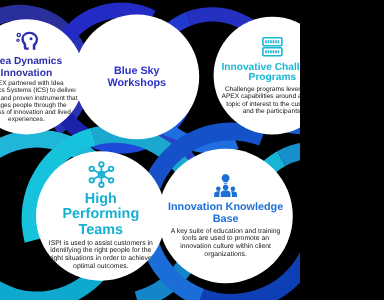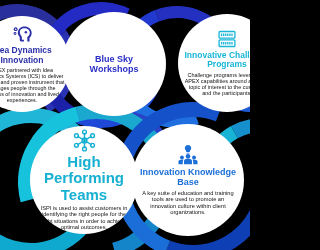--- a/index.html
+++ b/index.html
@@ -59,21 +59,21 @@
   .ico{line-height:0;margin-bottom:2px;}
   .title{font-weight:bold;line-height:1.08;margin-bottom:2px;}
   .body{color:#141414;line-height:1.14;}
 
   .c1 .title{font-size:8.5px;color:#2b2fa8;}
   .c1 .body{font-size:5.4px;}
   .c2 .title{font-size:9px;color:#2a2fc6;}
   .c2 .body{font-size:5.7px;}
   .c3 .title{font-size:8.5px;color:#19b6d6;}
   .c3 .body{font-size:5.5px;}
-  .c4 .title{font-size:15px;color:#17b0d2;text-align:center;}
+  .c4 .title{font-size:12px;color:#17b0d2;text-align:center;}
   .c4 .body{font-size:5.7px;}
   .c5 .title{font-size:9px;color:#1d6fd8;}
   .c5 .body{font-size:5.7px;}
 </style>
 </head>
 <body>
 
 <div id="stage">
 
   <div class="ring ring-1"></div>

